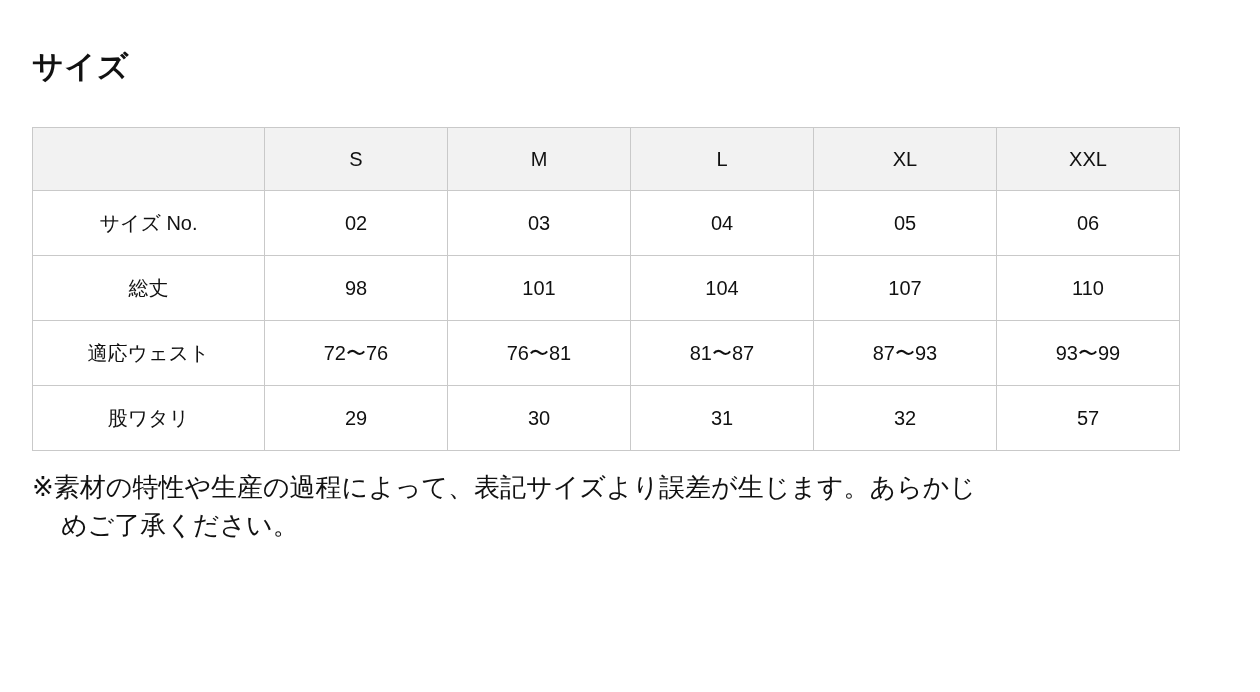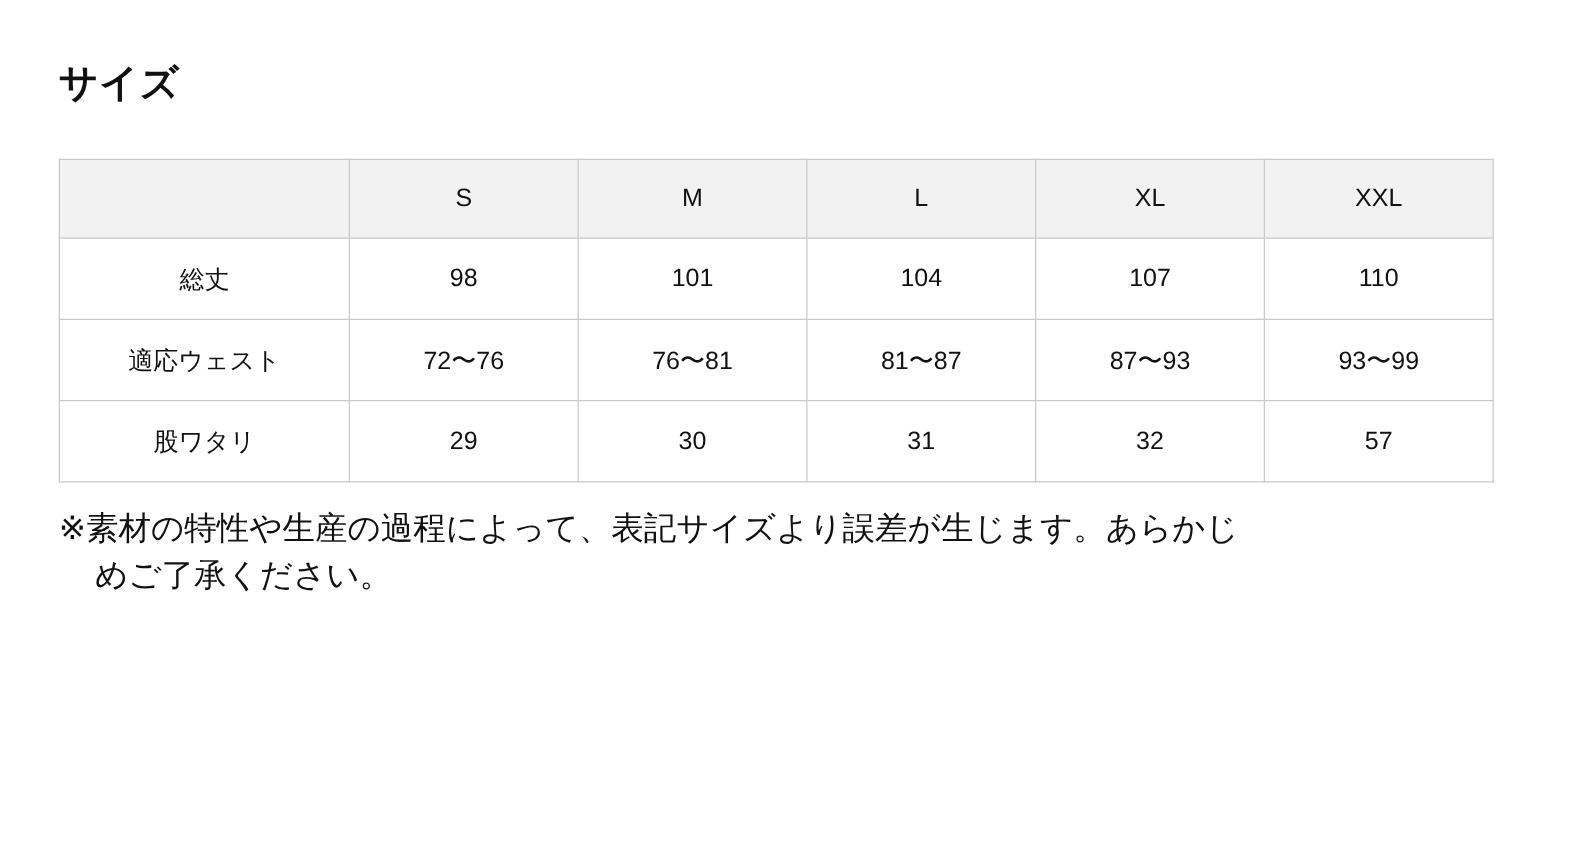--- a/index.html
+++ b/index.html
@@ -12,21 +12,21 @@
     height: 692px;
     font-family: "Liberation Sans", "DejaVu Sans", sans-serif;
     color: #111111;
     overflow: hidden;
   }
   .page {
     position: relative;
     width: 1189px;
     height: 692px;
     box-sizing: border-box;
-    padding: 40px 56px 0 47px;
+    padding: 40px 56px 0 32px;
   }
   .page-title {
     font-size: 31px;
     font-weight: bold;
     letter-spacing: 0.02em;
     margin: 8px 0 0 0;
     line-height: 1.2;
   }
   .table-wrap {
     margin-top: 42px;
@@ -96,20 +96,28 @@
           <th class="corner"></th>
           <th>S</th>
           <th>M</th>
           <th>L</th>
           <th>XL</th>
           <th>XXL</th>
         </tr>
       </thead>
       <tbody>
         <tr>
+          <th>サイズ No.</th>
+          <td>02</td>
+          <td>03</td>
+          <td>04</td>
+          <td>05</td>
+          <td>06</td>
+        </tr>
+        <tr>
           <th>総丈</th>
           <td>98</td>
           <td>101</td>
           <td>104</td>
           <td>107</td>
           <td>110</td>
         </tr>
         <tr>
           <th>適応ウェスト</th>
           <td>72〜76</td>

